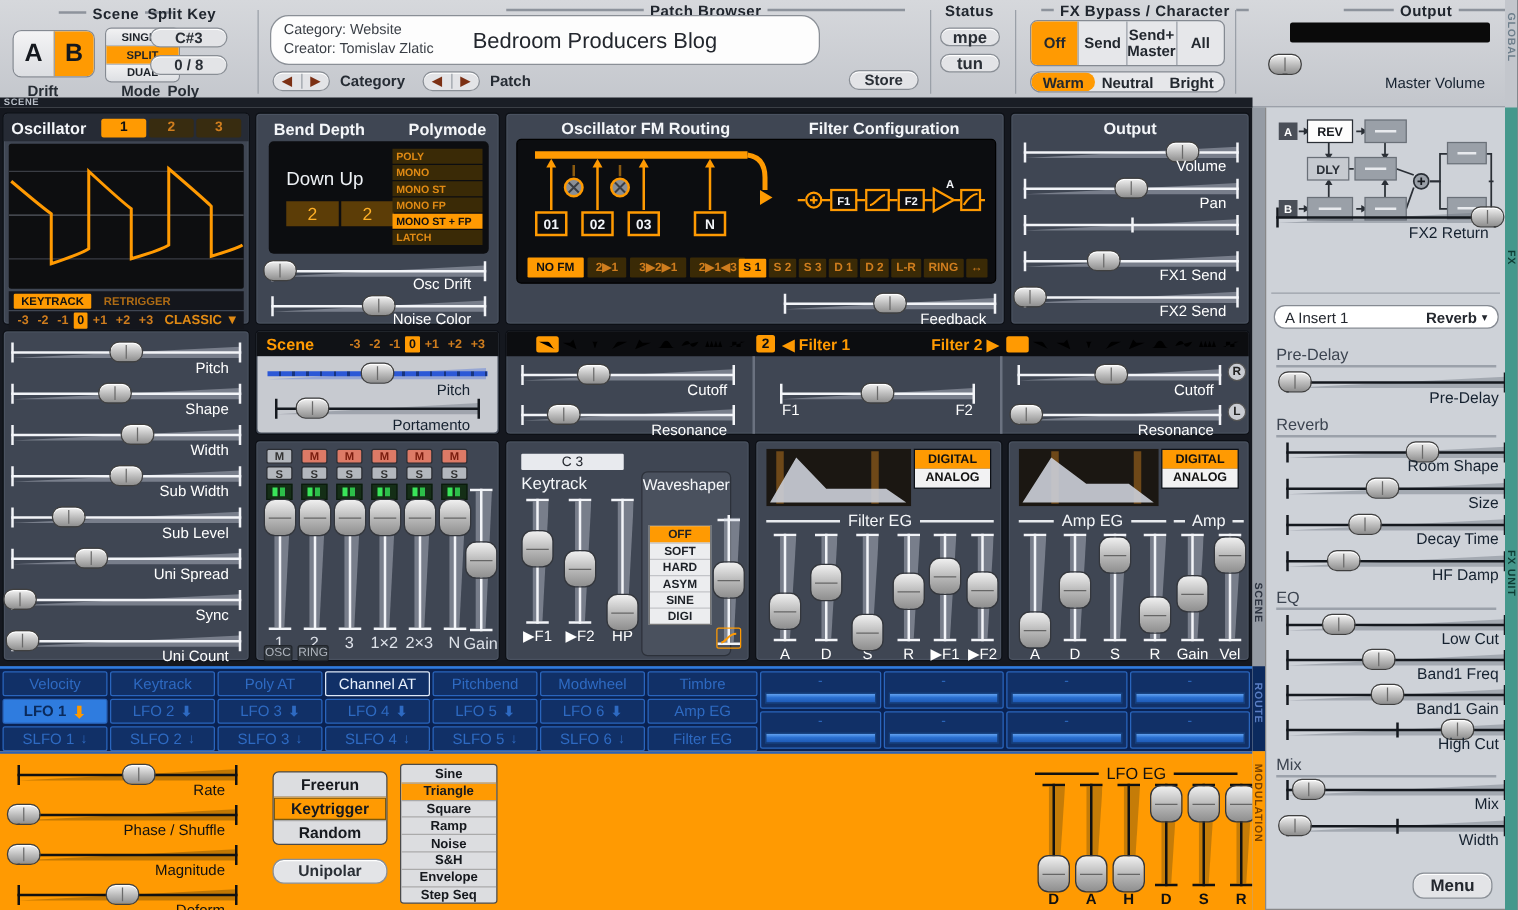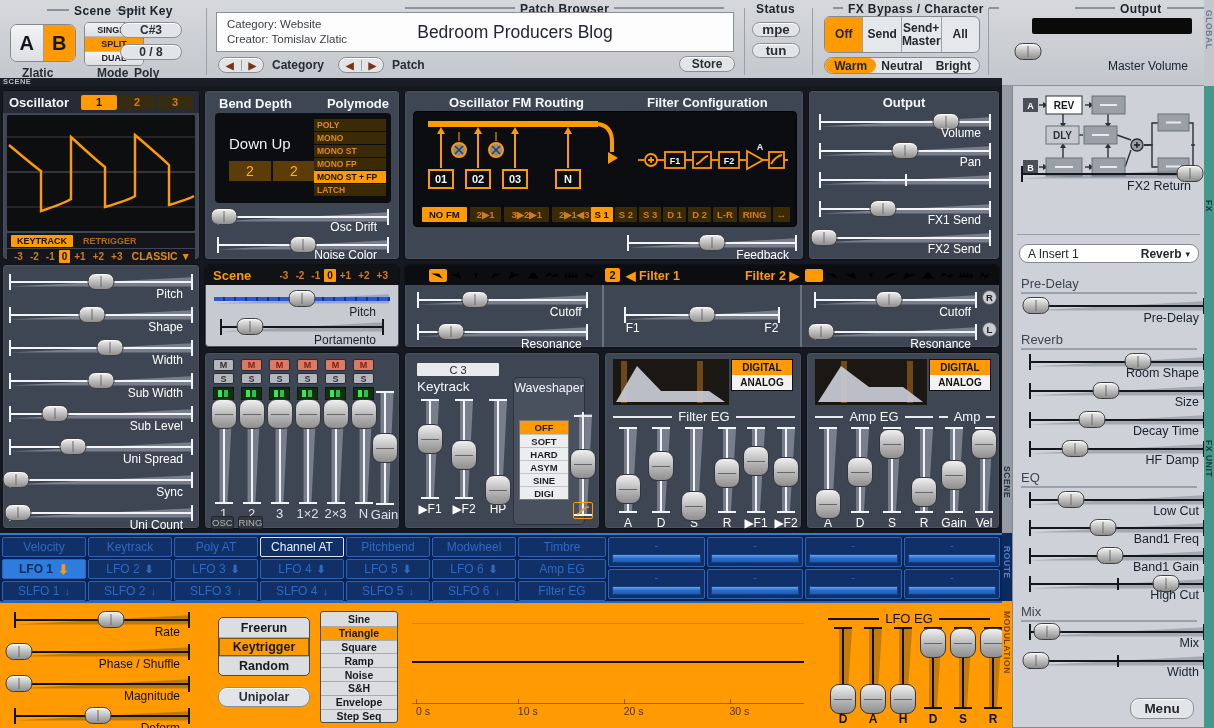--- a/index.html
+++ b/index.html
@@ -42,21 +42,21 @@
 .pill{display:flex;align-items:center;justify-content:center;background:#e3e4e7;border:1px solid #8a8f96;border-radius:9px;font-weight:bold;color:#2a2f36;box-shadow:inset 0 1px 0 #fff}
 .ulbl{position:absolute;font-size:12px;font-weight:bold;color:#262c34}
 .abbox{position:absolute;left:10px;top:24px;width:66px;height:38px;background:#e6e7ea;border:1px solid #858a92;border-radius:7px;display:flex;overflow:hidden}
 .abbox button{flex:1;font-size:20px;font-weight:bold;color:#14181e;background:linear-gradient(#f4f4f5,#dcdee2)}
 .abbox button.sel{background:#ff9a02}
 .abbox button+button{border-left:1px solid #9aa0a8}
 .modestack{position:absolute;left:84px;top:22px;width:60px;height:44px;border:1px solid #858a92;border-radius:5px;overflow:hidden;display:flex;flex-direction:column;background:#e6e7ea}
 .modestack button{flex:1;font-size:9px;font-weight:bold;color:#1c2128;background:linear-gradient(#f2f2f3,#dddfe3);border-top:1px solid #b8bcc2}
 .modestack button:first-child{border-top:none}
 .modestack button.sel{background:#ff9a02}
-#patchbox{position:absolute;left:216px;top:12px;width:518px;height:40px;background:#fdfdfd;border:1px solid #8a8f96;border-radius:0;display:flex;align-items:center}
+#patchbox{position:absolute;left:216px;top:12px;width:440px;height:40px;background:#fdfdfd;border:1px solid #8a8f96;border-radius:15px;display:flex;align-items:center}
 #patchbox .meta{padding:0 10px;font-size:11.5px;color:#3a3f46;line-height:15px}
 #patchbox .ptitle{flex:1;text-align:center;font-size:17.5px;color:#23272e;padding-right:60px}
 .navpill{position:absolute;width:46px;height:16px;display:flex}
 .navpill span{flex:1;display:flex;align-items:center;justify-content:center;font-size:10px;color:#7c3014}
 .navpill span+span{border-left:1px solid #9aa0a8}
 .seg4{position:absolute;left:824px;top:16px;width:156px;height:37px;border:1px solid #858a92;border-radius:6px;background:#e6e7ea;display:flex;overflow:hidden}
 .seg4 button{flex:1;font-size:12px;font-weight:bold;color:#23282f;white-space:pre-line;line-height:13px}
 .seg4 button.sel{background:#ff9a02}
 .seg4 button+button{border-left:1px solid #9aa0a8}
 .charrow{position:absolute;left:824px;top:57px;width:156px;height:17px;border:1px solid #858a92;border-radius:9px;background:#e6e7ea;display:flex;overflow:hidden}
@@ -280,21 +280,21 @@
       </symbol>
   </defs>
 </svg>
 
 <div id="topbar">
   <div class="ghead" style="left:42px;top:4px"><span class="ln"></span><span>Scene</span><span class="ln"></span></div>
   <div class="abbox">
     <button>A</button>
     <button class="sel">B</button>
   </div>
-  <div class="ulbl" style="left:22px;top:66px">Zlatic</div>
+  <div class="ulbl" style="left:22px;top:66px">Drift</div>
   <div class="modestack">
       <button><span>SINGLE</span></button>
       <button class=" sel"><span>SPLIT</span></button>
       <button><span>DUAL</span></button>
     </div>
   <div class="ulbl" style="left:97px;top:66px">Mode</div>
   <div class="ghead" style="left:118px;top:4px">Split Key</div>
   <div class="pill" style="position:absolute;left:120px;top:22px;width:62px;height:16px">C#3</div>
   <div class="pill" style="position:absolute;left:120px;top:44px;width:62px;height:16px">0 / 8</div>
   <div class="ulbl" style="left:134px;top:66px">Poly</div>
@@ -1345,25 +1345,20 @@
   <div class="shapelist">
       <button><span>Sine</span></button>
       <button class=" sel"><span>Triangle</span></button>
       <button><span>Square</span></button>
       <button><span>Ramp</span></button>
       <button><span>Noise</span></button>
       <button><span>S&amp;H</span></button>
       <button><span>Envelope</span></button>
       <button><span>Step Seq</span></button>
     </div>
-  <div id="lfodisp">
-    <i class="grid1"></i><i class="mid"></i><i class="axis"></i>
-    <div style="display:contents"><i class="tick" style="--pos: 1%;"></i><i class="tick" style="--pos: 27%;"></i><i class="tick" style="--pos: 54%;"></i><i class="tick" style="--pos: 81%;"></i></div>
-    <div style="display:contents"><span class="tlbl" style="--pos: 1%;"><span>0 s</span></span><span class="tlbl" style="--pos: 27%;"><span>10 s</span></span><span class="tlbl" style="--pos: 54%;"><span>20 s</span></span><span class="tlbl" style="--pos: 81%;"><span>30 s</span></span></div>
-  </div>
   <div id="lfoeg">
     <div class="egtitle">
         <span>LFO EG</span>
       </div>
     <div class="egrow" style="gap:4px">
         <div class="vcol" style="--pos: 12%;">
         <div class="vsl">
             <i class="vtk t"></i>
             <i class="vwdg"></i>
             <i class="vtrk"></i>

